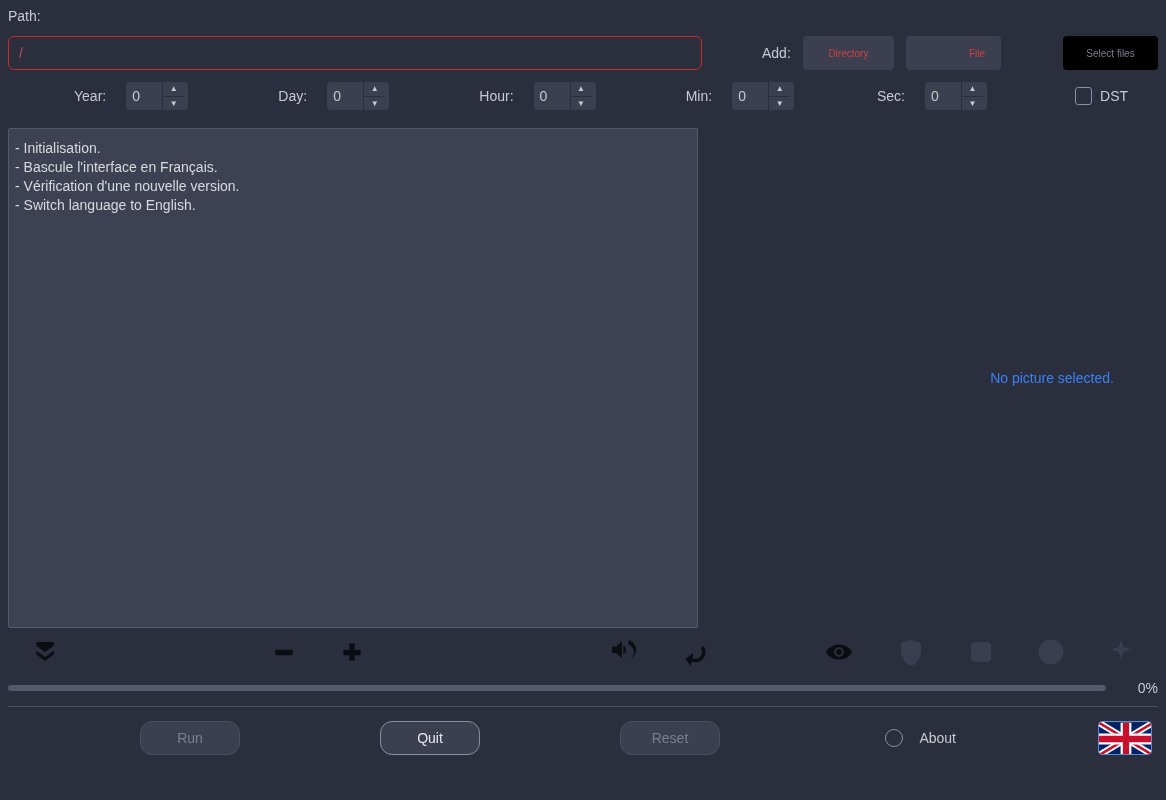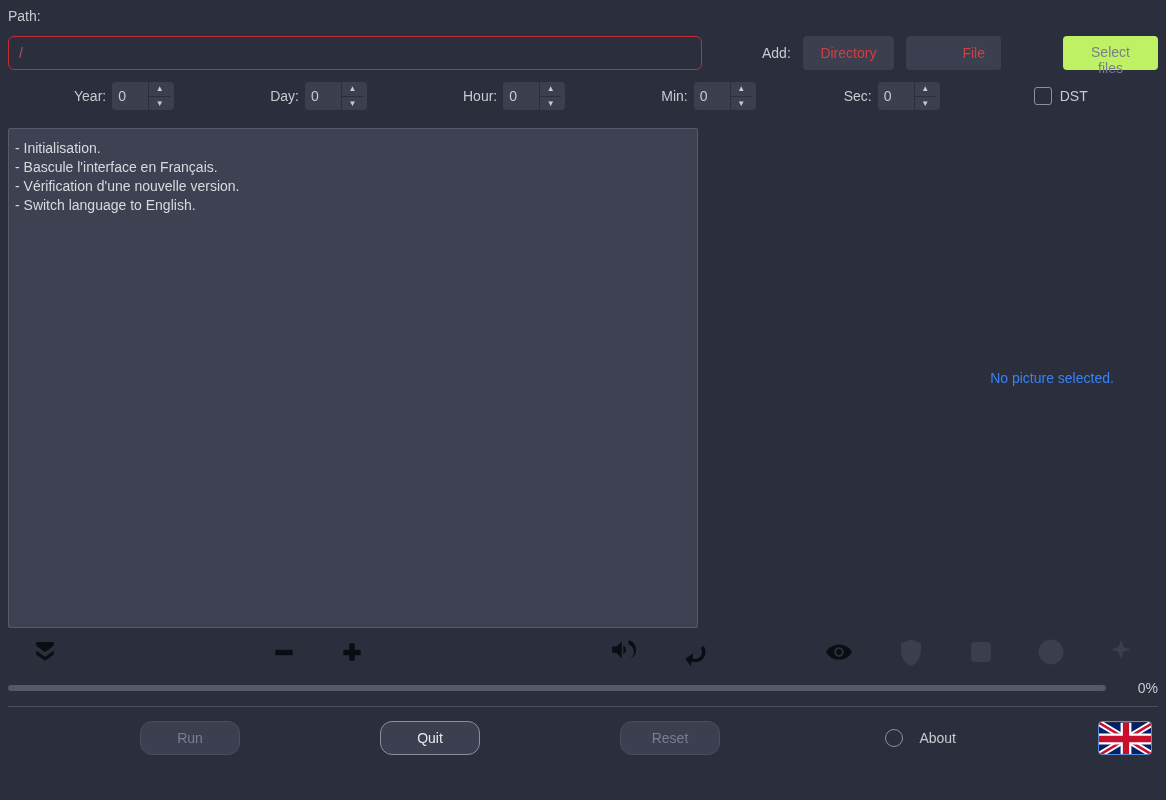--- a/index.html
+++ b/index.html
@@ -27,33 +27,33 @@
   }
   .add-label { margin-left: 48px; }
   .btn {
     background: #3b3f50;
     border: none;
     border-radius: 4px;
     color: #c8cad0;
     padding: 8px 16px;
     cursor: pointer;
     height: 34px;
-    font-size: 14px;
+    font-size: 10px;
   }
   .btn-red { color: #d14040; width: 94px; }
   .btn-wide { width: 98px; text-align: right; }
-  .btn-select { background: #bef264; color: #7a7e8e; width: 98px; margin-left: 50px;}
+  .btn-select { background: #000000; color: #7a7e8e; width: 98px; margin-left: 50px;}
   .offsets-row {
     display: flex;
     align-items: center;
     gap: 8px;
     margin-bottom: 18px;
     padding: 0 30px;
   }
-  .offset-group { display: flex; align-items: center; gap: 6px; }
+  .offset-group { display: flex; align-items: center; gap: 20px; }
   .offset-label { text-align: right; }
   .spinner {
     display: flex;
     align-items: center;
     background: #3b3f50;
     border-radius: 4px;
     height: 28px;
     width: 62px;
   }
   .spinner input {

